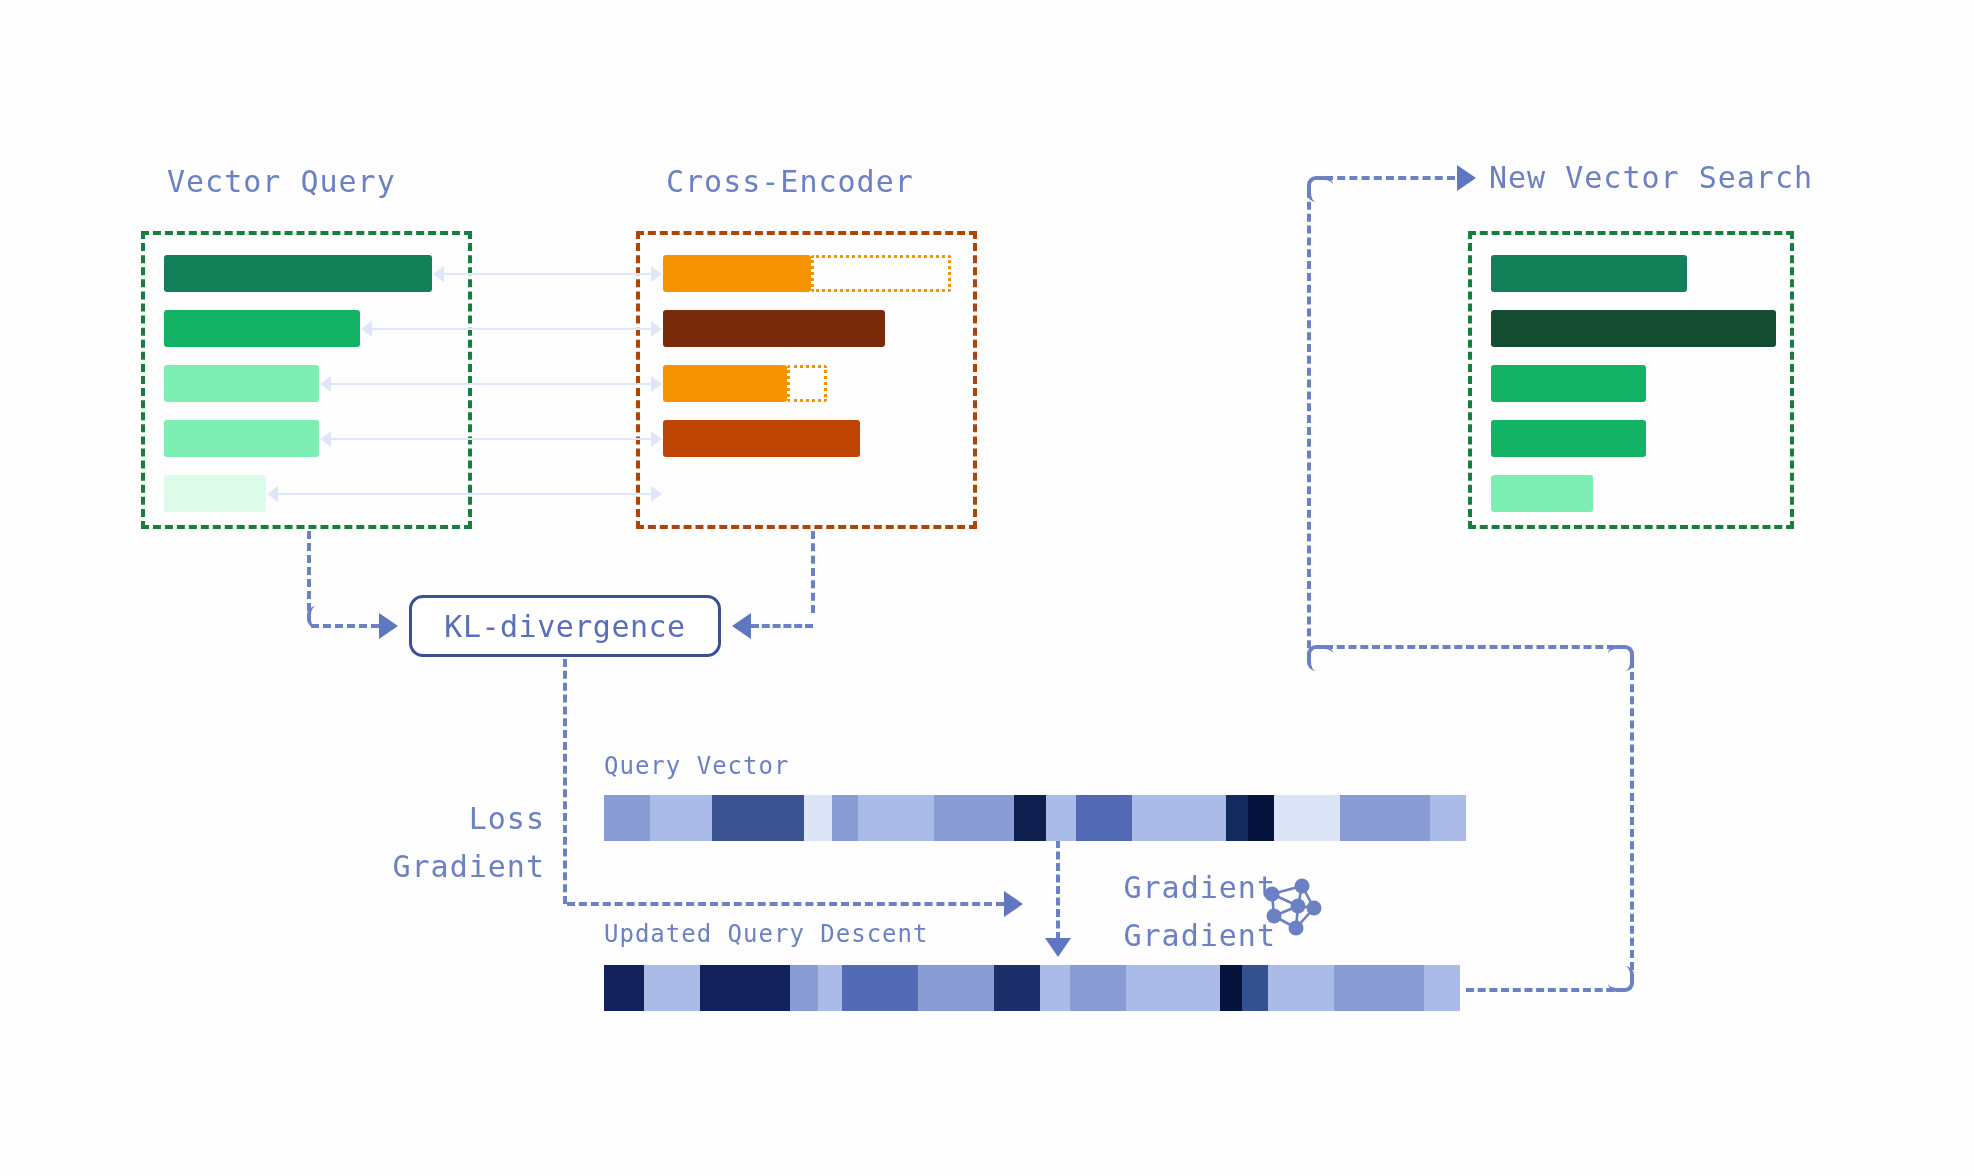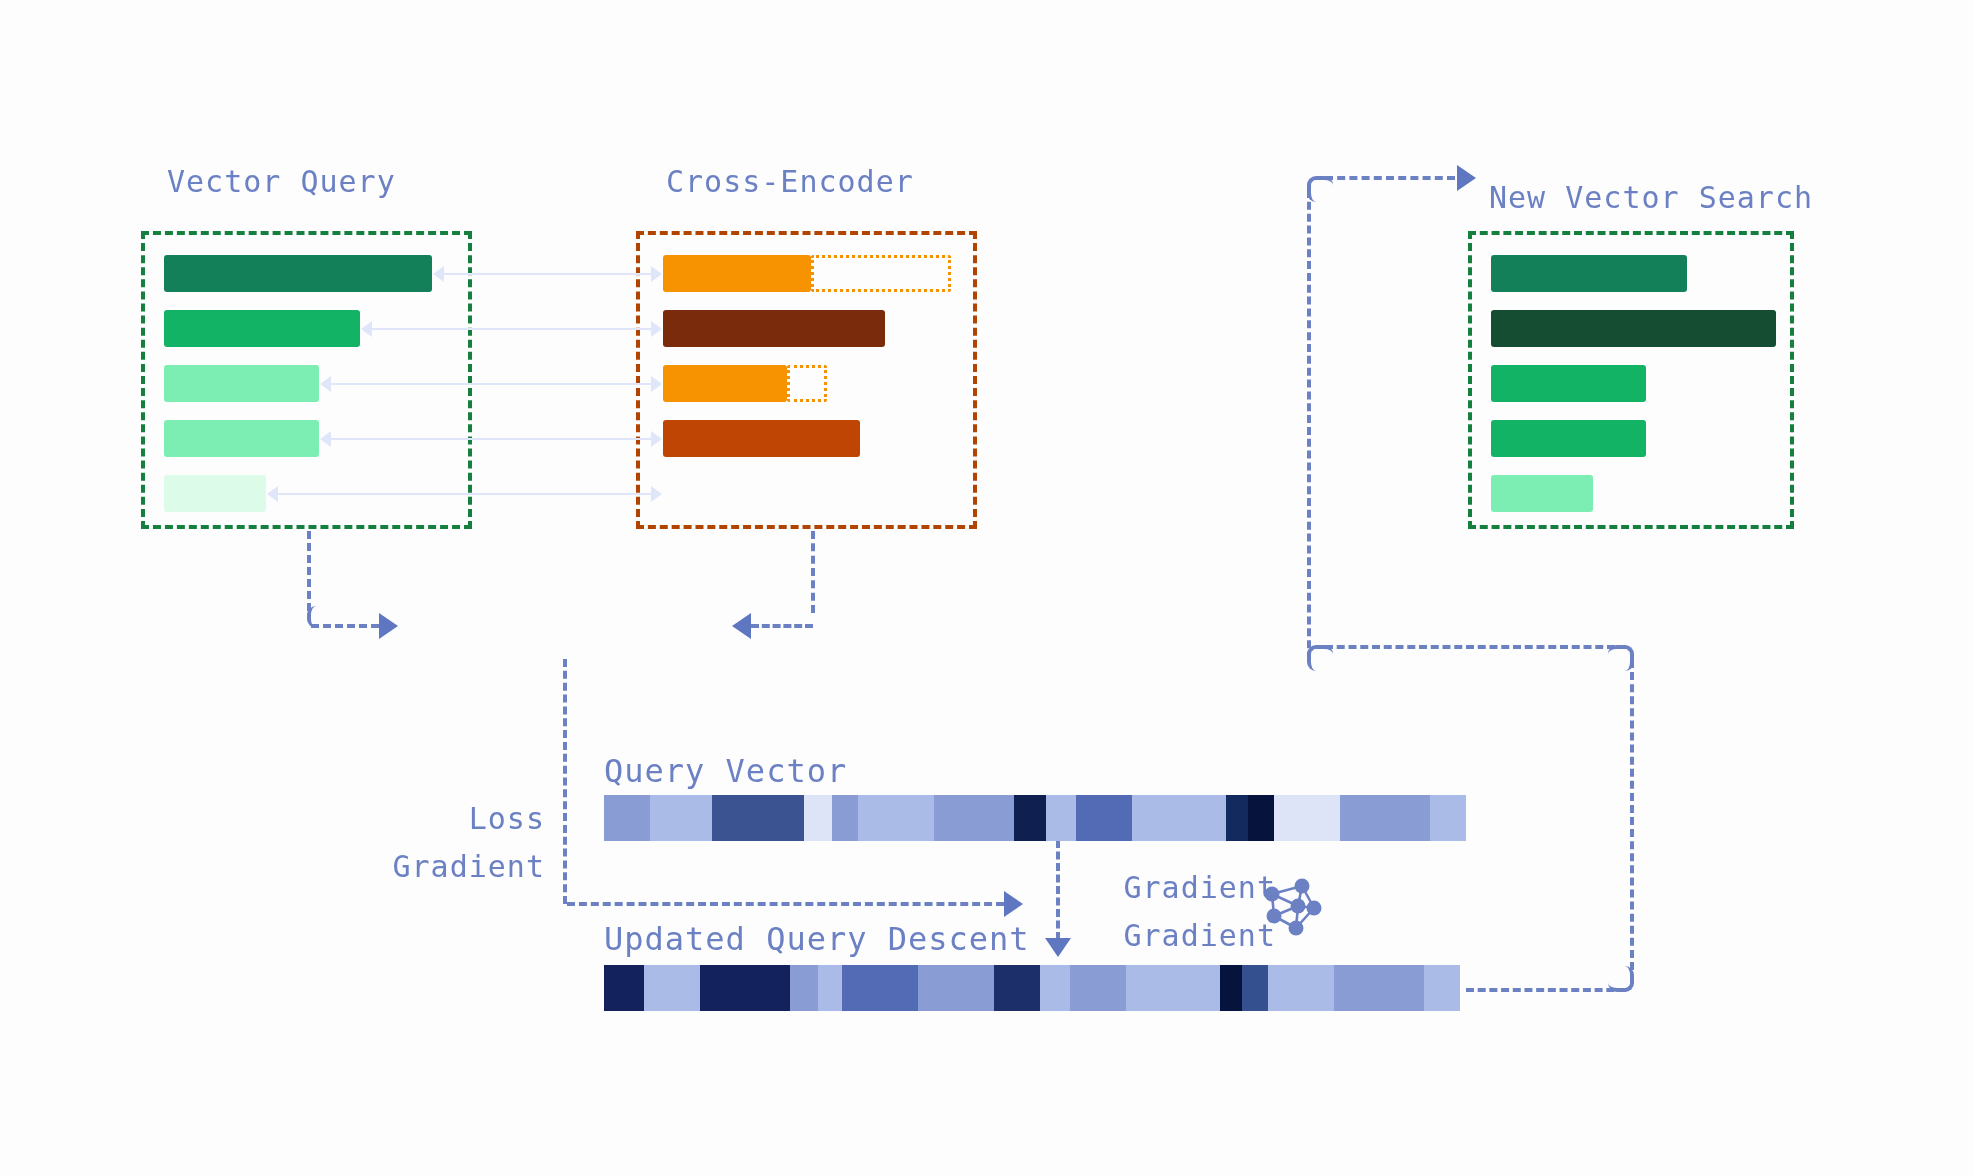--- a/index.html
+++ b/index.html
@@ -14,21 +14,21 @@
   .title{
     position:absolute;
     font-size:30px;
     letter-spacing:1px;
     color:#6b81c4;
     white-space:nowrap;
     font-weight:400;
   }
   #title-vector-search{left:167px;top:164px;}
   #title-cross-encoder{left:666px;top:164px;}
-  #title-new-vector-search{left:1489px;top:180px;}
+  #title-new-vector-search{left:1489px;top:160px;}
 
   
   .panel{position:absolute;box-sizing:border-box;}
   .panel.green{border:4px dashed #15803d;}
   .panel.brown{border:4px dashed #b24402;}
   #panel-vector-search{left:141px;top:231px;width:331px;height:298px;}
   #panel-cross-encoder{left:636px;top:231px;width:341px;height:298px;}
   #panel-new-vector-search{left:1468px;top:231px;width:326px;height:298px;}
 
   
@@ -57,21 +57,21 @@
 
   
   #kl-box{
     position:absolute;left:409px;top:595px;width:312px;height:62px;
     border:3px solid #3b4f96;border-radius:14px;background:#fff;
     display:flex;align-items:center;justify-content:center;
     font-size:30px;color:#5a6fb8;letter-spacing:0.5px;box-sizing:border-box;
   }
 
   
-  .striplabel{position:absolute;font-size:32px;color:#6b81c4;letter-spacing:1px;white-space:nowrap;}
+  .striplabel{position:absolute;font-size:24px;color:#6b81c4;letter-spacing:1px;white-space:nowrap;}
   #label-query-vector{left:604px;top:752px;}
   #label-updated-query-vector{left:604px;top:920px;}
   .strip{position:absolute;height:46px;display:flex;overflow:hidden;}
   #strip-query{left:604px;top:795px;width:862px;}
   #strip-updated{left:604px;top:965px;width:862px;}
   .cell{height:100%;}
 
   
   #label-loss-function{
     position:absolute;left:330px;top:795px;width:215px;
@@ -141,20 +141,23 @@
 
   <div class="dash-v" style="left:307px;top:531px;height:80px;"></div>
   <div class="dash-h" style="left:311px;top:624px;width:68px;"></div>
   <div class="corner" style="left:307px;top:606px;width:22px;height:22px;border-right:none;border-top:none;border-bottom:none;"></div>
   <div class="tri tri-r" style="left:379px;top:613px;"></div>
 
   <div class="dash-v" style="left:811px;top:531px;height:82px;"></div>
   <div class="dash-h" style="left:751px;top:624px;width:62px;"></div>
   <div class="tri tri-l" style="left:732px;top:613px;"></div>
 
+  <div id="kl-box">
+    <span>KL-divergence</span>
+  </div>
 
   <div class="dash-v" style="left:563px;top:659px;height:245px;"></div>
   <div class="dash-h" style="left:567px;top:902px;width:437px;"></div>
   <div class="tri tri-r" style="left:1004px;top:891px;"></div>
 
   <div id="label-loss-function">
     <div>Loss</div>
     <div>Gradient</div>
   </div>
 

